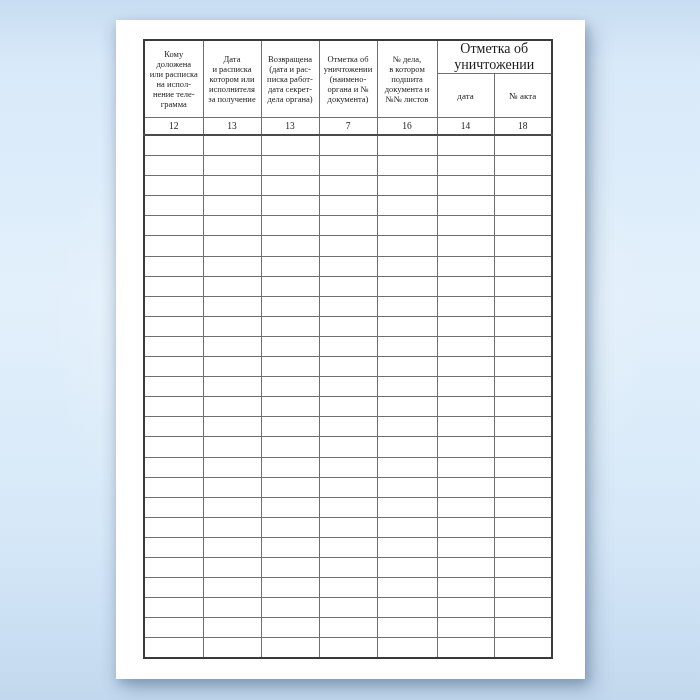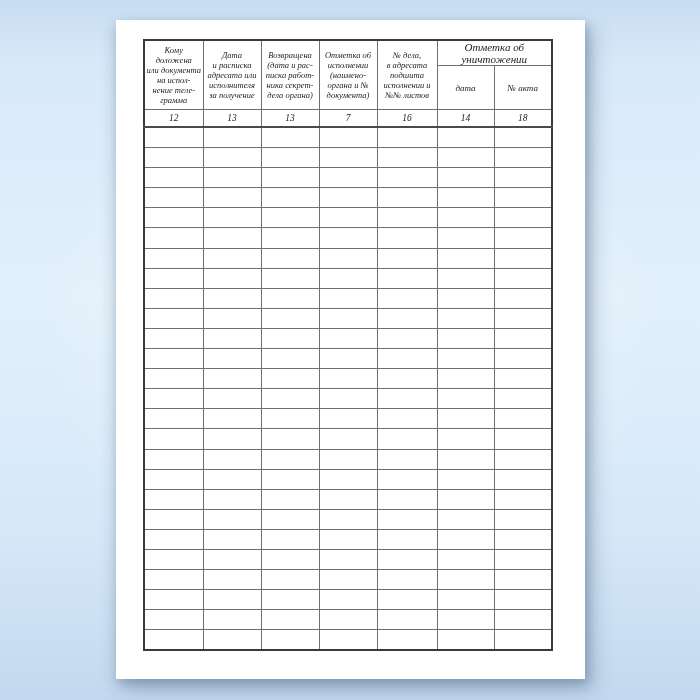--- a/index.html
+++ b/index.html
@@ -28,37 +28,36 @@
       3px 4px 8px rgba(92, 116, 146, 0.30),
       -4px 5px 12px rgba(92, 116, 146, 0.16);
   }
   table.journal {
     position: absolute;
     left: 27px; top: 19px;
     border-collapse: collapse;
     table-layout: fixed;
     border: 2px solid #3a3a3a;
     color: #1c1c1c;
-    font-style: italic;
   }
   th, td {
     border: 1.5px solid #6f6f6f;
     padding: 0;
     font-weight: normal;
     text-align: center;
     vertical-align: middle;
   }
   tr.hdr-row-a { height: 20px; }
   tr.hdr-row-b { height: 44px; }
   th.col-hdr {
     font-size: 8.5px;
     line-height: 10px;
     padding: 1px 0;
   }
-  th.group-hdr { font-size: 11px; }
+  th.group-hdr { font-size: 14px; }
   th.sub-hdr  { font-size: 9px; }
   tr.num-row th {
     font-size: 9.5px;
     height: 16px;
     line-height: 16px;
     border-bottom-width: 2px;
     border-bottom-color: #4a4a4a;
   }
   tbody td { height: 19.1px; }
 </style>
@@ -75,51 +74,51 @@
           <col style="width: 58px;">
           <col style="width: 60px;">
           <col style="width: 57px;">
           <col style="width: 58px;">
         </colgroup>
         <thead>
           <tr class="hdr-row-a">
             <th rowspan="2" class="col-hdr">
               <div>Кому</div>
               <div>доложена</div>
-              <div>или документа</div>
+              <div>или расписка</div>
               <div>на испол-</div>
               <div>нение теле-</div>
               <div>грамма</div>
             </th>
             <th rowspan="2" class="col-hdr">
               <div>Дата</div>
               <div>и расписка</div>
-              <div>адресата или</div>
+              <div>котором или</div>
               <div>исполнителя</div>
               <div>за получение</div>
             </th>
             <th rowspan="2" class="col-hdr">
               <div>Возвращена</div>
               <div>(дата и рас-</div>
               <div>писка работ-</div>
-              <div>ника секрет-</div>
+              <div>дата секрет-</div>
               <div>дела органа)</div>
             </th>
             <th rowspan="2" class="col-hdr">
               <div>Отметка об</div>
-              <div>исполнении</div>
+              <div>уничтожении</div>
               <div>(наимено-</div>
               <div>органа и №</div>
               <div>документа)</div>
             </th>
             <th rowspan="2" class="col-hdr">
               <div>№ дела,</div>
-              <div>в адресата</div>
+              <div>в котором</div>
               <div>подшита</div>
-              <div>исполнении и</div>
+              <div>документа и</div>
               <div>№№ листов</div>
             </th>
             <th colspan="2" class="group-hdr">Отметка об уничтожении</th>
           </tr>
           <tr class="hdr-row-b">
             <th class="sub-hdr">дата</th>
             <th class="sub-hdr">№ акта</th>
           </tr>
           <tr class="num-row">
             <th>12</th>

